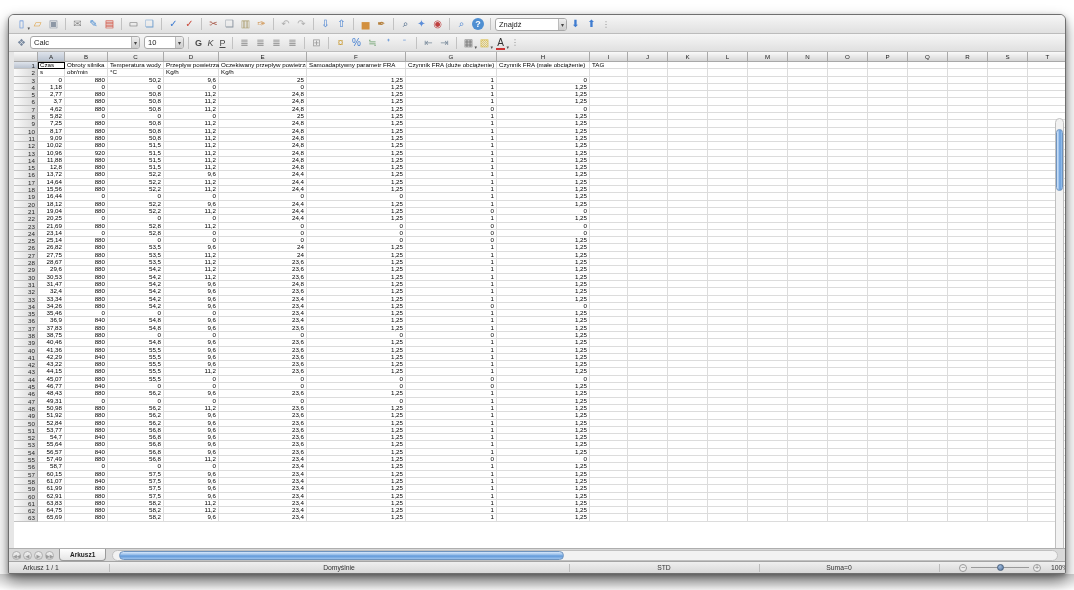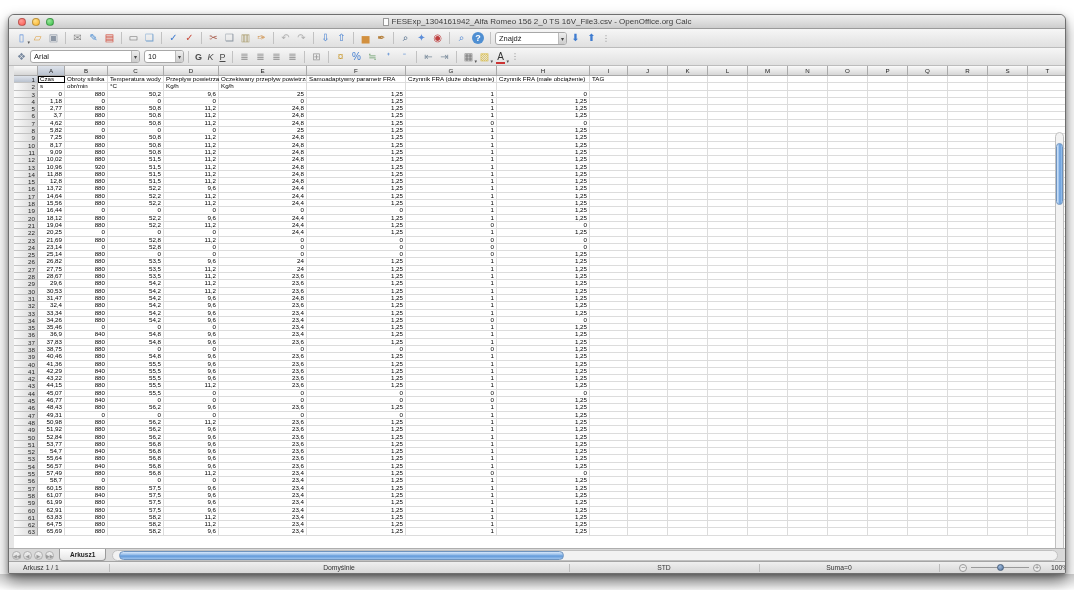--- a/index.html
+++ b/index.html
@@ -83,31 +83,20 @@
     background:radial-gradient(circle at 35% 30%,#9db9dc,#54749c);border:1px solid #4a617e;}
   .zbtn{width:8px;height:8px;border-radius:50%;border:1px solid #9a9a9a;color:#777;font-size:7px;line-height:6px;text-align:center;background:#ececec;}
   .shadow{position:absolute;left:0;top:574px;width:1074px;height:16px;
     background:linear-gradient(rgba(0,0,0,.18),rgba(0,0,0,0));}
 </style>
 </head>
 <body>
 
 <div class="window">
 
-  <div class="titlebar">
-    <div class="lights">
-      <div class="light r"></div>
-      <div class="light y"></div>
-      <div class="light g"></div>
-    </div>
-    <div class="title">
-      <span class="docicon"></span>
-      <span>FESExp_1304161942_Alfa Romeo 156 2_0 TS 16V_File3.csv - OpenOffice.org Calc</span>
-    </div>
-  </div>
 
   <div class="tb tb1" id="tb1">
 
     <div class="icon" style="color: rgb(91, 141, 217);">▯<span class="dd">▾</span></div>
       <div class="icon" style="color: rgb(223, 159, 60);">▱</div>
       <div class="icon" style="color: rgb(141, 151, 165);">▣</div>
       <div class="sep"></div>
       <div class="icon" style="color: rgb(138, 138, 138);">✉</div>
       <div class="icon" style="color: rgb(79, 143, 210);">✎</div>
       <div class="icon" style="color: rgb(207, 68, 51);">▤</div>
@@ -144,21 +133,21 @@
         <span class="dd">▾</span>
     </div>
     <div class="icon" style="color:#3f7cd0;" id="findNext">⬇</div>
     <div class="icon" style="color:#3f7cd0;" id="findPrev">⬆</div>
     <span class="overflow-ind">⋮</span>
   </div>
 
   <div class="tb tb2" id="tb2">
     <div class="icon" style="color:#7a8aa0;" id="stylesIc">❖</div>
     <div class="combo" style="width:110px;">
-      <span>Arial</span>
+      <span>Calc</span>
         <span class="dd">▾</span>
     </div>
     <div class="combo" style="width:40px;margin-left:3px;">
       <span>10</span>
         <span class="dd">▾</span>
     </div>
     <div class="sep"></div>
     <div class="txtbtn" style="font-weight:bold;">G</div>
     <div class="txtbtn" style="font-style:italic;">K</div>
     <div class="txtbtn" style="text-decoration:underline;">P</div>

